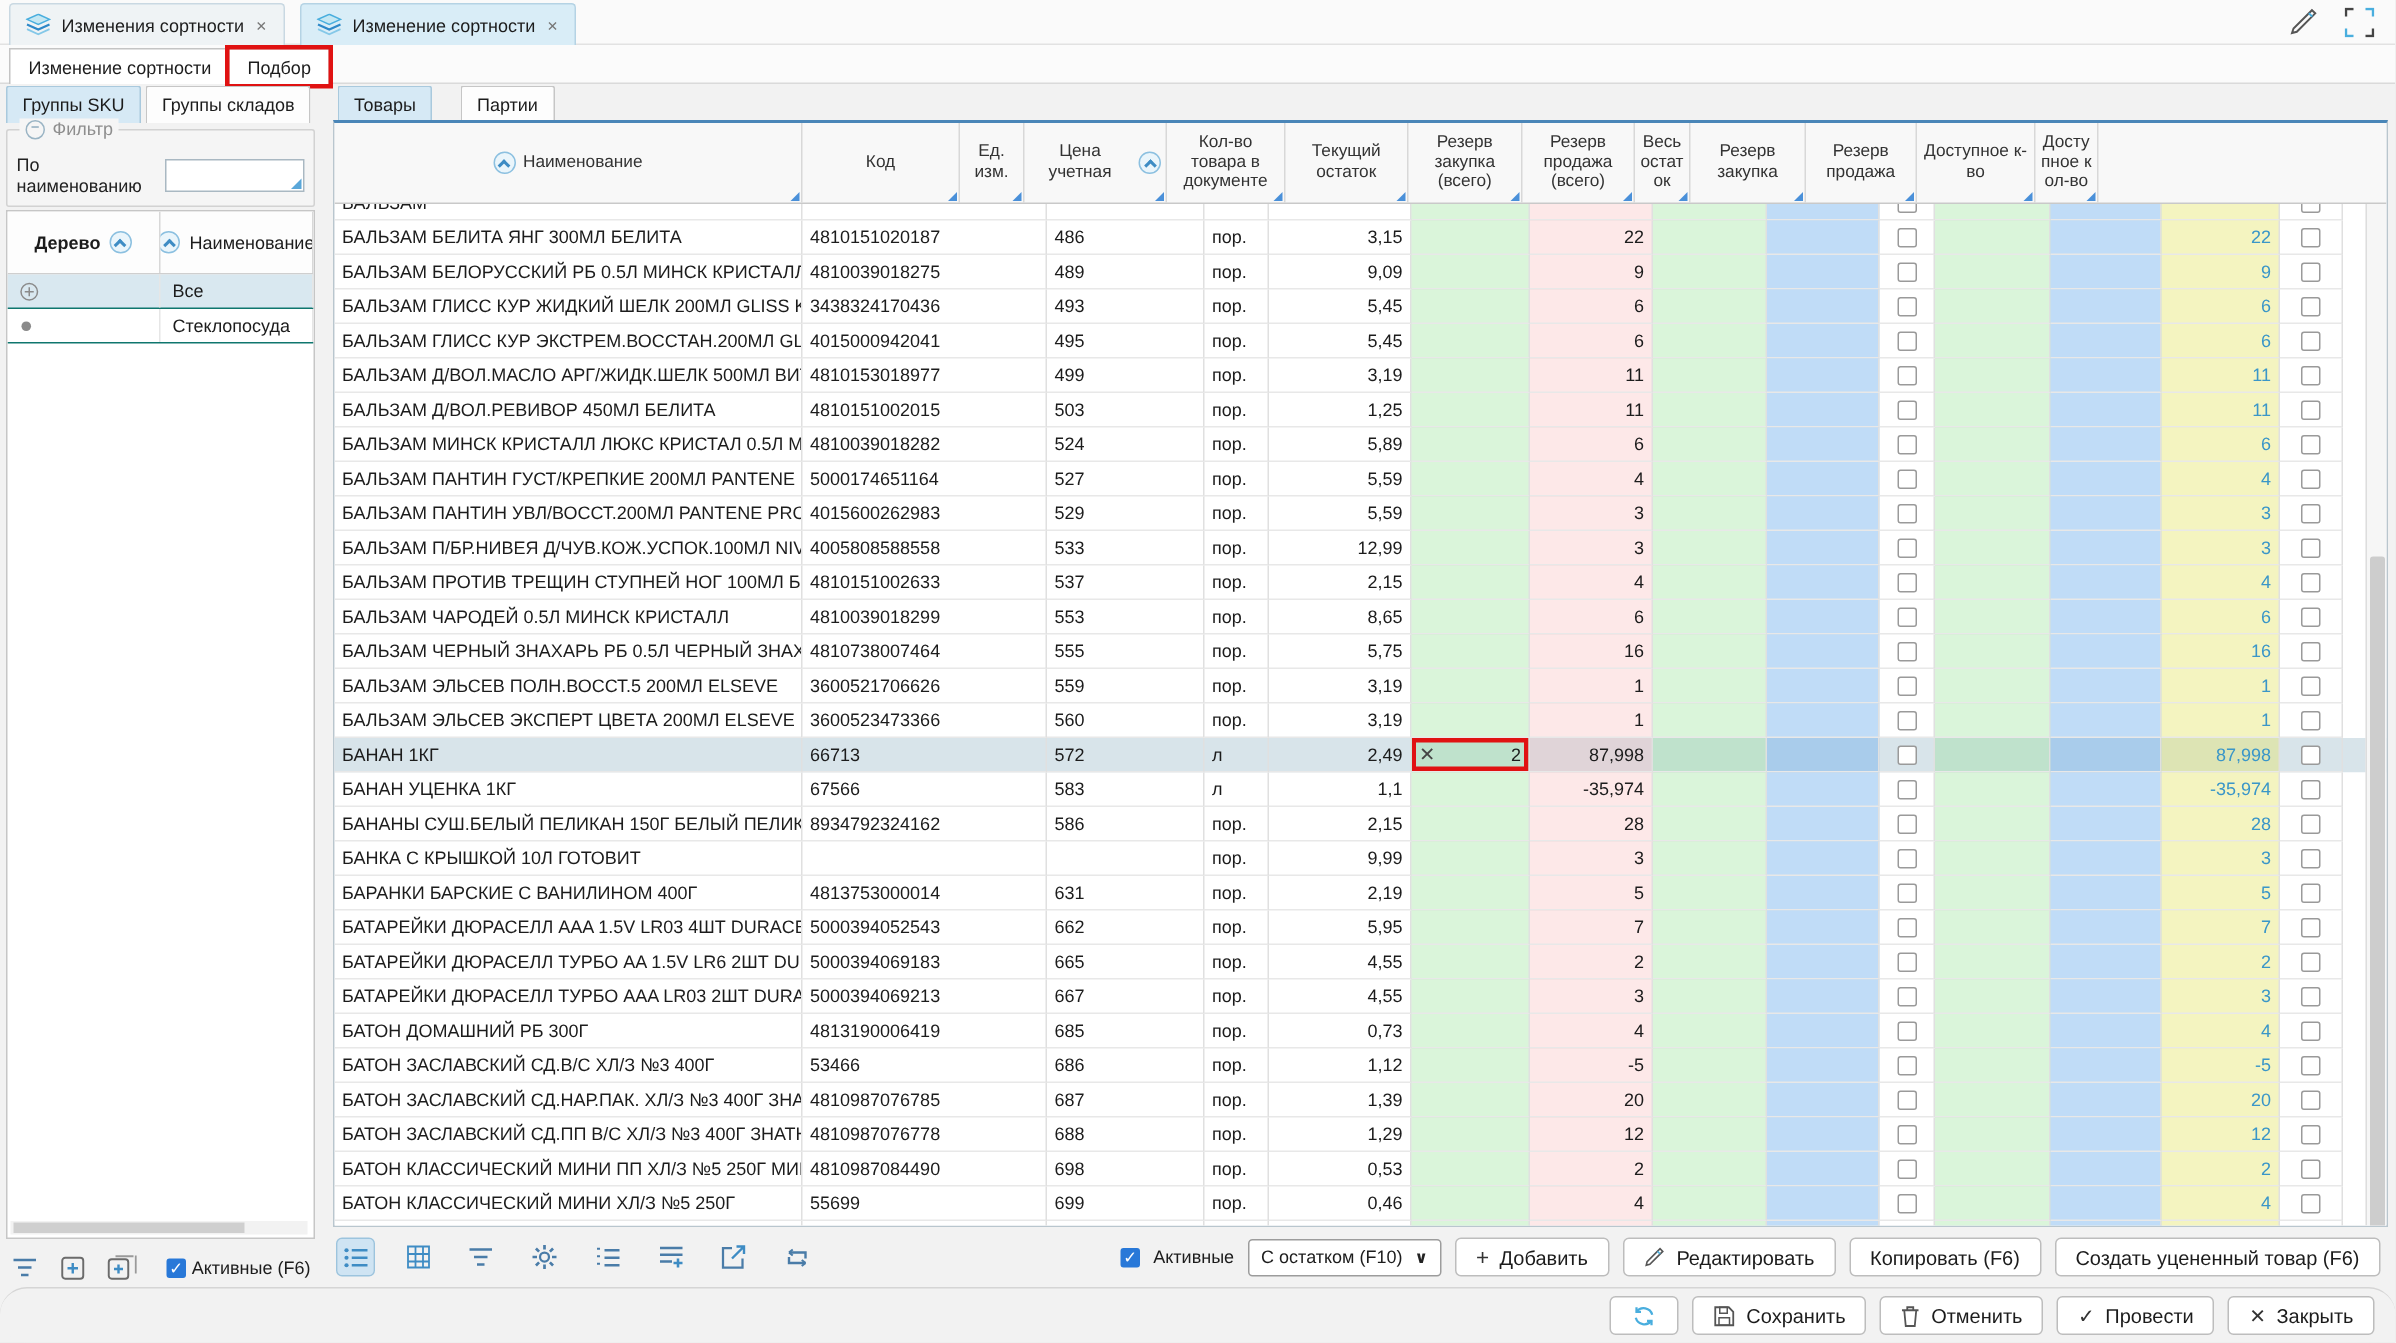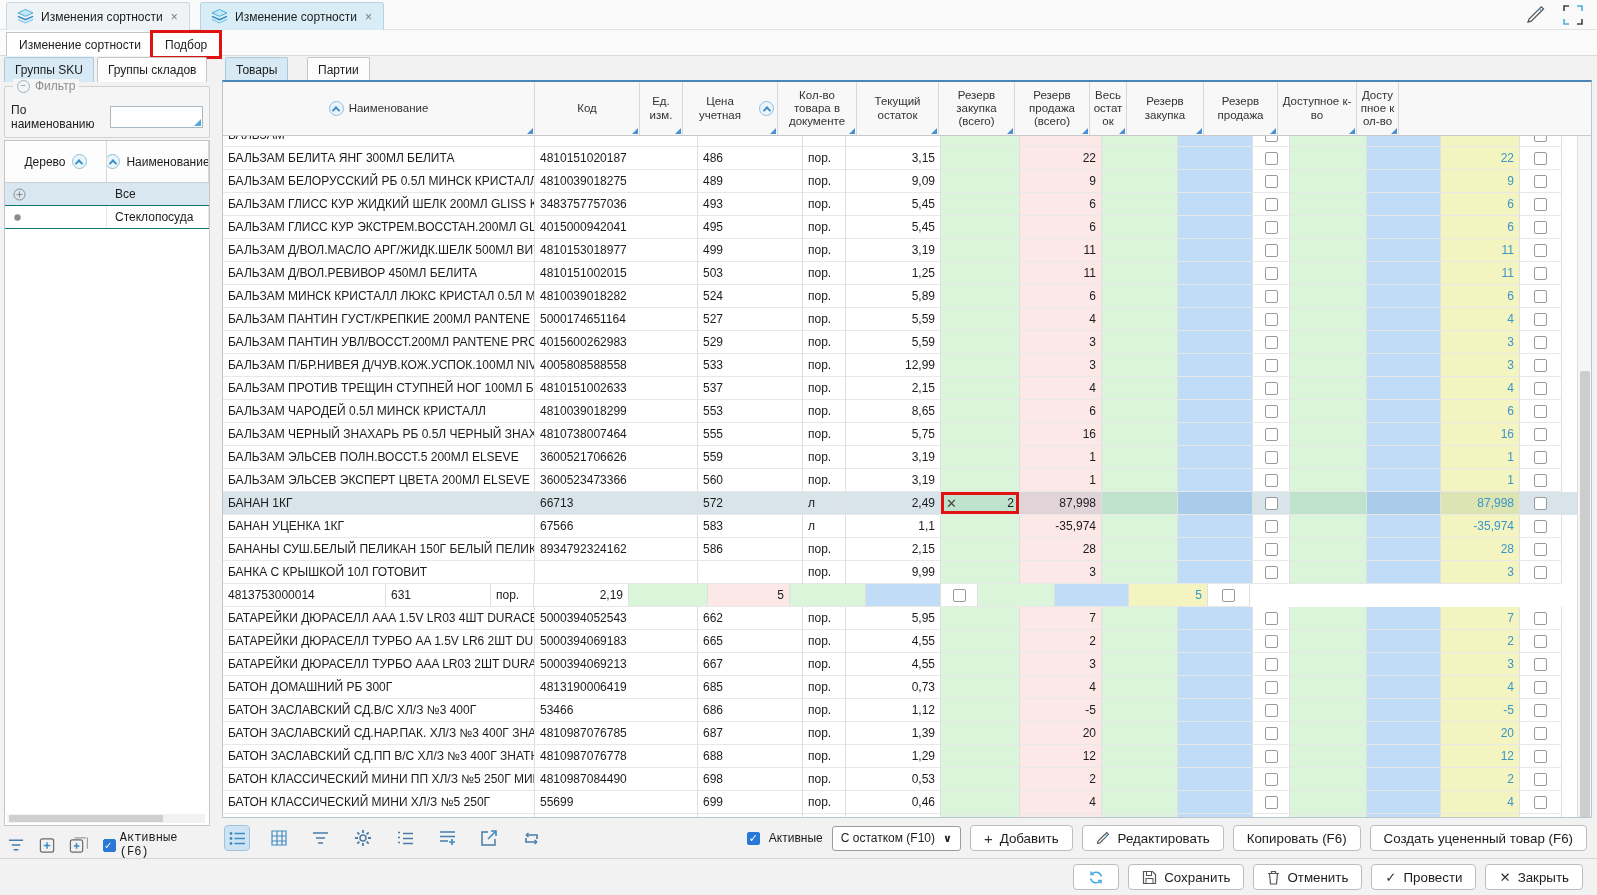--- a/index.html
+++ b/index.html
@@ -48,31 +48,31 @@
                 position:relative; }
   .name-input:after { content:""; position:absolute; right:1px; bottom:1px;
                 border-left:7px solid transparent; border-bottom:7px solid #5aa7d9; }
 
   
   .tree { position:absolute; left:4px; top:84px; width:206px; height:686px; background:#fff;
           border:1px solid #c6c6c6; overflow:hidden; }
   .tree-head { display:flex; height:42px; border-bottom:1px solid #cfcfcf; background:#fdfdfd; }
   .tree-hcell { display:flex; align-items:center; justify-content:center; gap:6px;
                 border-right:1px solid #d8d8d8; overflow:hidden; white-space:nowrap; }
-  .tc0 { width:120px; } .tc1 { width:120px; }
+  .tc0 { width:120px;font-weight:bold; } .tc1 { width:120px; }
   .tree-row { display:flex; height:23px; border-bottom:1px solid #0f766e; background:#fff; }
   .tree-row.sel { background:#d9e8f0; }
   .tree-cell { display:flex; align-items:center; padding-left:8px; border-right:1px solid #e6e6e6;
                overflow:hidden; white-space:nowrap; }
   .hscroll { position:absolute; left:2px; right:4px; bottom:2px; height:9px; background:#f2f2f2; }
   .hscroll .thumb { position:absolute; left:2px; top:1px; height:7px; width:78%; background:#cfcfcf; }
 
   .left-toolbar { position:absolute; left:0; right:0; top:776px; height:26px; display:flex;
                   align-items:center; gap:14px; padding:0 8px; }
-  .left-toolbar .grow { margin-left:auto; display:flex; align-items:center; gap:4px;font-family:Liberation Mono, monospace; }
+  .left-toolbar .grow { margin-left:auto; display:flex; align-items:flex-end; gap:4px; }
 
   
   .main-tab-row { position:absolute; left:0; top:0; right:0; height:24px; }
   .grid { position:absolute; left:7px; top:24px; right:5px; height:738px; background:#fff;
           border:1px solid #b9c6ce; border-top:2px solid #4a86b8; overflow:hidden; }
   .thead { display:flex; height:54px; background:#f8f8f8; border-bottom:1px solid #c9c9c9; }
   .hcell { position:relative; display:flex; align-items:center; justify-content:center; gap:5px;
            text-align:center; font-size:11.5px; color:#333; line-height:1.15;
            border-right:1px solid #d8d8d8; padding:2px 3px; overflow:hidden; }
   .hcell .corner { position:absolute; right:1px; bottom:1px; width:0; height:0;
@@ -120,21 +120,21 @@
   .select { display:flex; align-items:center; gap:8px; height:25px; background:#fff;
             border:1px solid #9c9c9c; border-radius:3px; padding:0 8px; }
   .select .chevd { font-size:11px; font-weight:bold; color:#222; }
   .btn { display:flex; align-items:center; justify-content:center; gap:7px; height:26px;
          background:#fff; border:1px solid #bdbdbd; border-radius:4px; padding:0 13px;
          color:#1c1c1c; white-space:nowrap; }
 
   
   .bottom-bar { position:absolute; left:0; bottom:0; right:0; height:37px; background:#f2f2f2;
                 border-top:1px solid #d5d5d5; display:flex; align-items:center;
-                justify-content:flex-end; gap:9px; padding-right:14px; }
+                justify-content:flex-end; gap:9px; padding-right:14px;border-radius:18px; }
   svg.ic { display:block; }
 </style>
 </head>
 <body>
 
 <div class="app">
 
   <div class="doc-bar">
     <div class="doc-tab" style="left:6px;">
       <svg class="ic" width="17" height="15" viewBox="0 0 17 15">
@@ -383,21 +383,21 @@
             </div>
             <div class="cell c10  cg "></div>
             <div class="cell c11  cb "></div>
             <div class="cell c12 ar cy availtxt">9</div>
             <div class="cell c13   ">
               <span class="cbx"></span>
             </div>
           </div>
           <div class="trow">
             <div class="cell c0 al  ">БАЛЬЗАМ ГЛИСС КУР ЖИДКИЙ ШЕЛК 200МЛ GLISS KUR</div>
-            <div class="cell c1 al  ">3483757757036</div>
+            <div class="cell c1 al  ">3438324170436</div>
             <div class="cell c2 al  ">493</div>
             <div class="cell c3 al  ">пор.</div>
             <div class="cell c4 ar  ">5,45</div>
             <div class="cell c5 ar cg "></div>
             <div class="cell c6 ar cp ">6</div>
             <div class="cell c7 ar cg "></div>
             <div class="cell c8 ar cb "></div>
             <div class="cell c9   ">
               <span class="cbx"></span>
             </div>
@@ -725,20 +725,21 @@
               <span class="cbx"></span>
             </div>
             <div class="cell c10  cg "></div>
             <div class="cell c11  cb "></div>
             <div class="cell c12 ar cy availtxt">3</div>
             <div class="cell c13   ">
               <span class="cbx"></span>
             </div>
           </div>
           <div class="trow">
+            <div class="cell c0 al  ">БАРАНКИ БАРСКИЕ С ВАНИЛИНОМ 400Г</div>
             <div class="cell c1 al  ">4813753000014</div>
             <div class="cell c2 al  ">631</div>
             <div class="cell c3 al  ">пор.</div>
             <div class="cell c4 ar  ">2,19</div>
             <div class="cell c5 ar cg "></div>
             <div class="cell c6 ar cp ">5</div>
             <div class="cell c7 ar cg "></div>
             <div class="cell c8 ar cb "></div>
             <div class="cell c9   ">
               <span class="cbx"></span>

